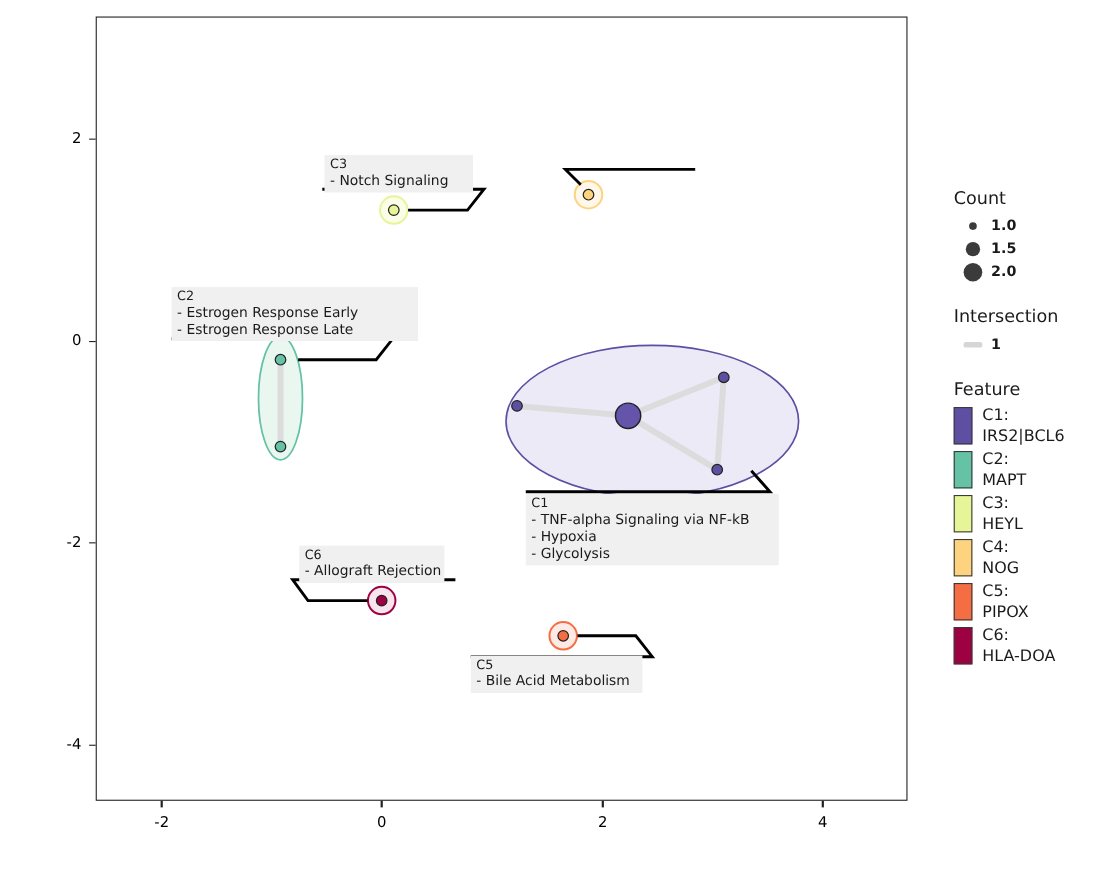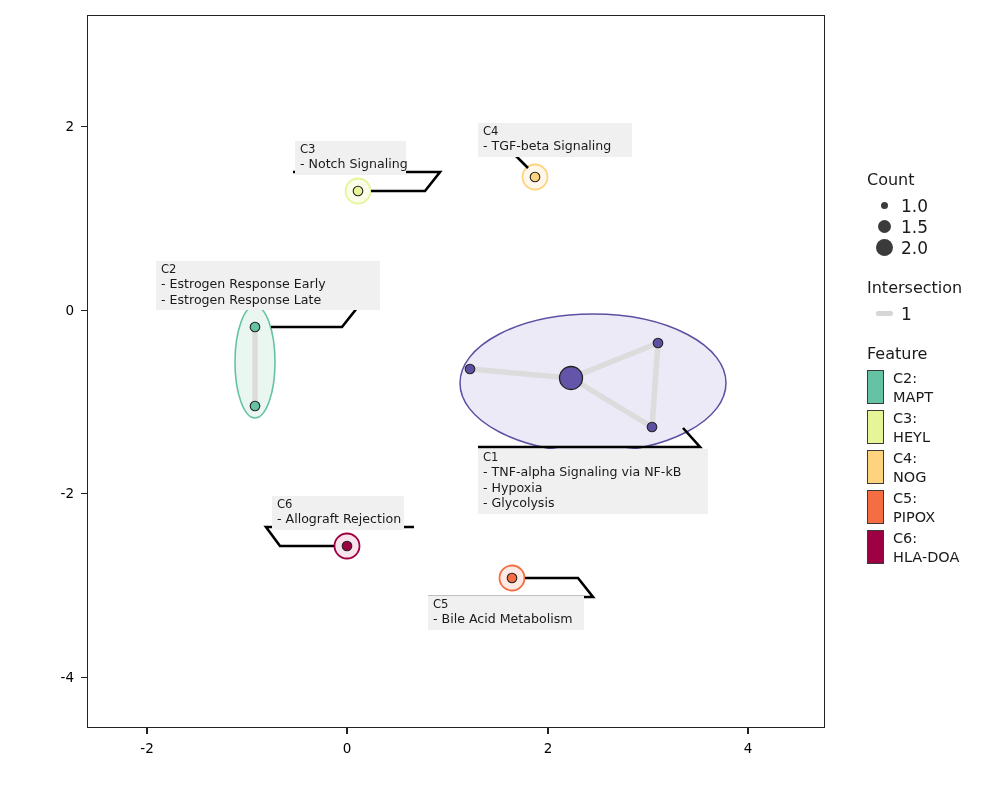--- a/index.html
+++ b/index.html
@@ -36,21 +36,21 @@
 
   
   .legend{position:absolute;left:843px;top:170px;width:155px;}
   .legend-title{
     font-size:16px;color:#1a1a1a;margin:0 0 6px 0;white-space:nowrap;
   }
   .legend-block{margin-bottom:20px;margin-left:24px;}
   .lg-row{display:flex;align-items:center;height:21px;}
   .lg-dot-cell{width:34px;display:flex;align-items:center;justify-content:center;}
   .lg-dot{background:#3b3b3b;border-radius:50%;}
-  .lg-label{font-size:17px;color:#1a1a1a;white-space:nowrap;}
+  .lg-label{font-size:13px;color:#1a1a1a;white-space:nowrap;font-weight:bold;}
   .lg-line-cell{width:34px;display:flex;align-items:center;justify-content:center;}
   .lg-line{width:17px;height:4.5px;background:#d6d6d6;border-radius:2px;}
   .lg-swatch-row{display:flex;align-items:flex-start;height:40px;}
   .lg-sw-cell{width:26px;display:flex;align-items:flex-start;padding-top:1px;}
   .lg-swatch{width:17px;height:34px;border:1px solid #3a3a3a;box-sizing:border-box;}
   .lg-feat-label{font-size:14.5px;line-height:19px;color:#1a1a1a;white-space:nowrap;}
 </style>
 </head>
 <body>
 
@@ -136,29 +136,25 @@
     <span class="citem">- Hypoxia</span>
     <span class="citem">- Glycolysis</span>
   </div>
 
   <div class="cbox" style="left:156px;top:261px;width:224px;">
     <span class="cid">C2</span>
     <span class="citem">- Estrogen Response Early</span>
     <span class="citem">- Estrogen Response Late</span>
   </div>
 
-  <div class="cbox" style="left:295px;top:141px;width:111px;">
+  <div class="cbox" style="left:295px;top:141px;width:135px;">
     <span class="cid">C3</span>
     <span class="citem">- Notch Signaling</span>
   </div>
 
-  <div class="cbox" style="left:478px;top:123px;width:154px;">
-    <span class="cid">C4</span>
-    <span class="citem">- TGF-beta Signaling</span>
-  </div>
 
   <div class="cbox" style="left:428px;top:596px;width:156px;">
     <span class="cid">C5</span>
     <span class="citem">- Bile Acid Metabolism</span>
   </div>
 
   <div class="cbox" style="left:272px;top:496px;width:132px;">
     <span class="cid">C6</span>
     <span class="citem">- Allograft Rejection</span>
   </div>
@@ -193,20 +189,29 @@
         <span class="lg-line-cell">
             <span class="lg-line"></span>
           </span>
         <span class="lg-label">1</span>
       </div>
     </div>
 
     <div class="legend-block">
       <div class="legend-title">Feature</div>
 
+      <div class="lg-swatch-row">
+        <span class="lg-sw-cell">
+            <span class="lg-swatch" style="background:#5e4fa2;"></span>
+          </span>
+        <span class="lg-feat-label">
+          <span>C1:</span><br>
+          <span>IRS2|BCL6</span>
+        </span>
+      </div>
 
       <div class="lg-swatch-row">
         <span class="lg-sw-cell">
             <span class="lg-swatch" style="background:#66c2a5;"></span>
           </span>
         <span class="lg-feat-label">
           <span>C2:</span><br>
           <span>MAPT</span>
         </span>
       </div>

